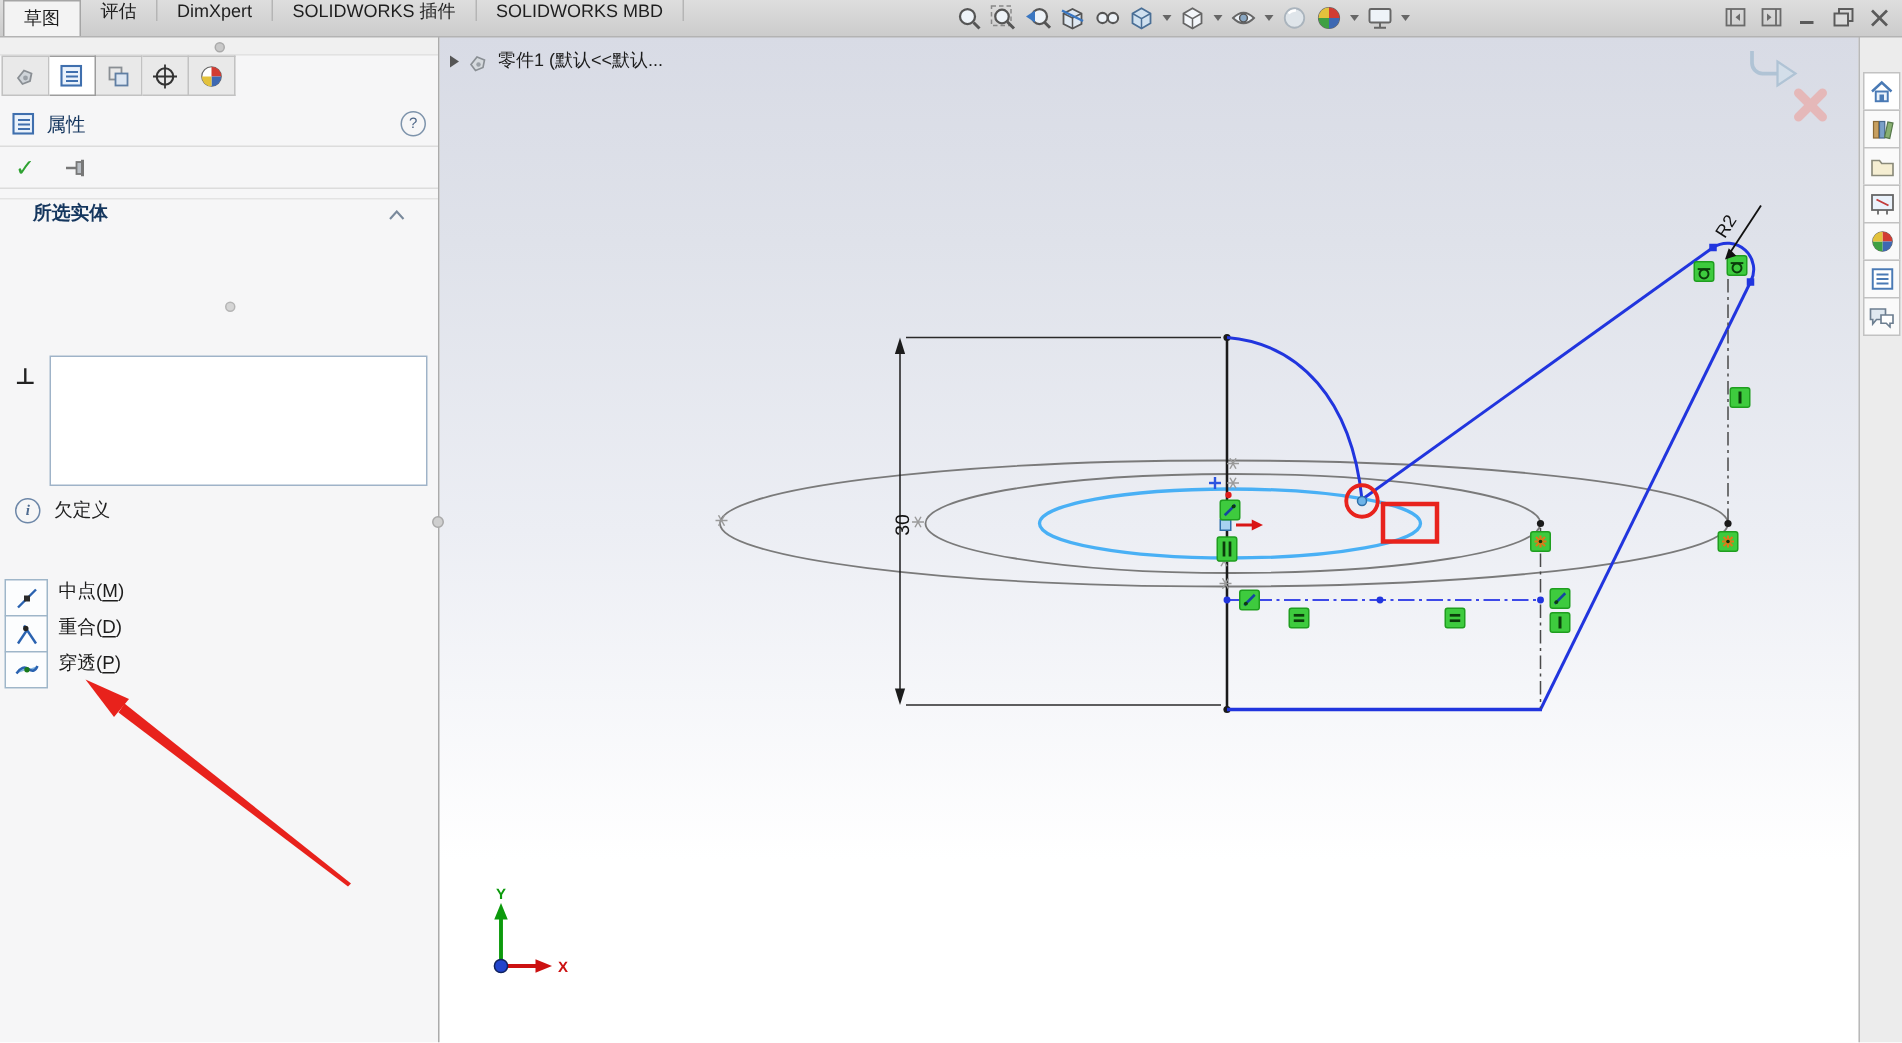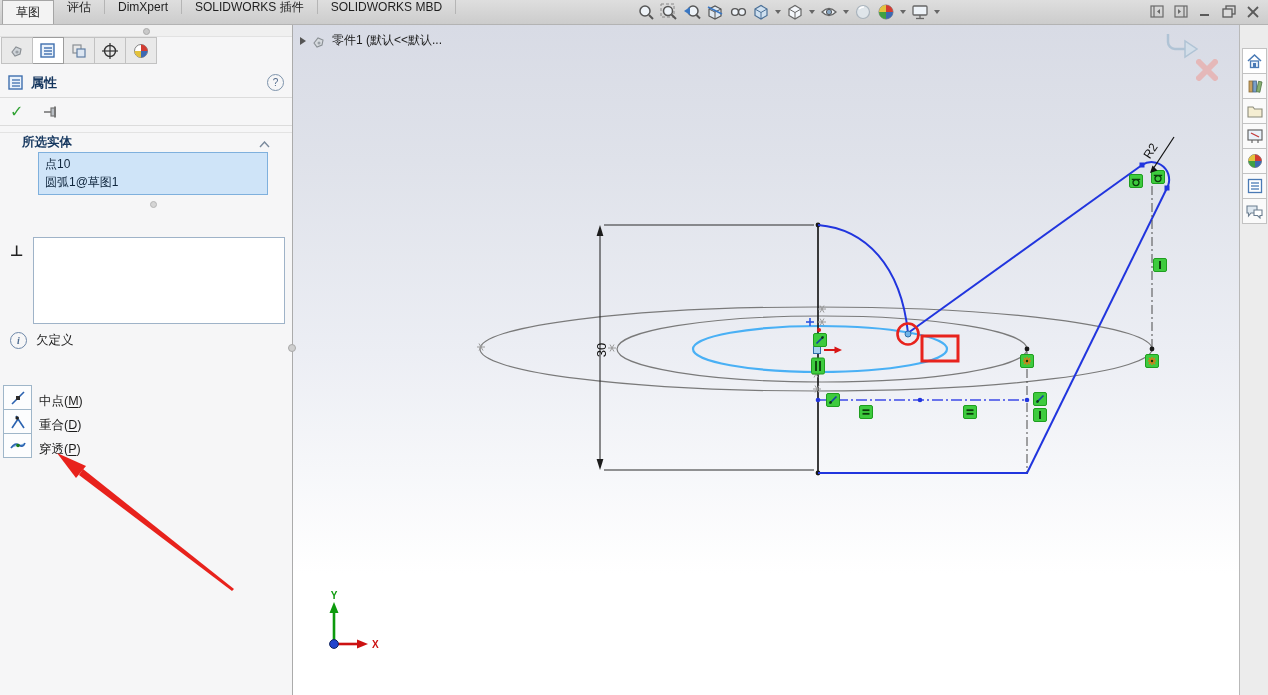--- a/index.html
+++ b/index.html
@@ -25,40 +25,40 @@
   .grip{position:absolute;left:0;top:0;width:292px;height:12px;background:#f0f0f0;border-bottom:1px solid #e2e2e2}
   .grip .dot{position:absolute;left:143px;top:4px;width:5px;height:5px;border-radius:50%;
              background:#c9c9c9;border:1px solid #aaa}
   .pm-tabs{position:absolute;left:1px;top:13px;display:flex}
   .pm-tab{width:30px;height:25px;background:#e9e9e9;border:1px solid #c2c2c2;border-left:none;
           display:flex;align-items:center;justify-content:center}
   .pm-tab:first-child{border-left:1px solid #c2c2c2}
   .pm-tab.active{background:#ffffff;border-color:#9d9d9d}
   .pm-header{position:absolute;left:0;top:44px;width:292px;height:30px;display:flex;align-items:center;
              padding:0 8px;box-sizing:border-box;border-bottom:1px solid #dcdcdc}
-  .pm-title{font-size:13px;font-weight:bold;color:#15365e;margin-left:7px}
+  .pm-title{font-size:13px;font-weight:normal;color:#15365e;margin-left:7px}
   .help{margin-left:auto;width:15px;height:15px;border:1px solid #7d93ab;border-radius:50%;
         color:#51698a;font-size:10px;display:flex;align-items:center;justify-content:center}
   .pm-actions{position:absolute;left:0;top:74px;width:292px;height:28px;display:flex;align-items:center;
               padding:0 10px;box-sizing:border-box;border-bottom:1px solid #dcdcdc;gap:20px}
   .okmark{color:#2fa232;font-size:16px;font-weight:bold}
   .sec-head{position:absolute;left:0;width:292px;display:flex;align-items:center;
             padding:0 22px;box-sizing:border-box;border-top:1px solid #e3e3e3}
   .sec-title{font-size:12.5px;font-weight:bold;color:#14365e}
   .chev{margin-left:auto}
   .selbox{position:absolute;left:38px;top:128px;width:230px;height:43px;background:#cfe4f8;
           border:1px solid #7fb0dd;font-size:12px;color:#10263d;padding:2px 6px;box-sizing:border-box;line-height:18px}
   .szdot{position:absolute;left:150px;top:177px;width:5px;height:5px;border-radius:50%;background:#d5d5d5;border:1px solid #b5b5b5}
   .perp{position:absolute;left:10px;top:218px;font-size:15px;font-weight:bold;color:#222}
   .relbox{position:absolute;left:33px;top:213px;width:250px;height:85px;background:#fff;border:1px solid #9fb3c8}
   .status-row{position:absolute;left:10px;top:308px;display:flex;align-items:center;gap:9px}
   .info-ic{width:15px;height:15px;border:1px solid #6d87a8;border-radius:50%;color:#4e6b90;
            font-size:10px;font-style:italic;font-weight:bold;display:flex;align-items:center;justify-content:center;font-family:"Liberation Serif",serif}
   .status-label{font-size:12.5px;color:#222}
-  .rel-row{position:absolute;left:3px;display:flex;align-items:flex-end;height:24px}
+  .rel-row{position:absolute;left:3px;display:flex;align-items:flex-start;height:24px}
   .rel-ic{width:27px;height:23px;background:#fcfdfe;border:1px solid #9fb6c9;display:flex;
           align-items:center;justify-content:center}
   .rel-label{font-size:12.5px;color:#1c1c1c;margin-left:7px}
   .rel-label u{text-underline-offset:2px}
   .splitter-dot{position:absolute;left:288px;top:344px;width:6px;height:6px;border-radius:50%;
                 background:#cfcfcf;border:1px solid #a9a9a9;z-index:25}
   
   .canvas{position:absolute;left:293px;top:24px;width:947px;height:549px;
           background:linear-gradient(180deg,#d8dbe5 0%,#dfe2ea 25%,#eceef4 60%,#ffffff 100%);z-index:10}
   .crumb{position:absolute;left:7px;top:8px;display:flex;align-items:center;gap:5px;font-size:12px;color:#1c1c1c}
@@ -266,24 +266,20 @@
         <rect x="8" y="3" width="4" height="8" fill="#b9bec4" stroke="#777" stroke-width="1.2"></rect>
         <line x1="12" y1="1.5" x2="12" y2="12.5" stroke="#777" stroke-width="2"></line>
       </svg>
   </div>
 
   <div class="sec-head" style="top:108px;height:20px">
     <span class="sec-title">所选实体</span>
     <span class="chev"><svg width="11" height="7">
           <polyline points="1,6 5.5,1 10,6" fill="none" stroke="#7a8a9c" stroke-width="1.4"></polyline>
         </svg></span>
-  </div>
-  <div class="selbox">
-    <div>点10</div>
-    <div>圆弧1@草图1</div>
   </div>
   <div class="szdot"></div>
 
   <span class="perp">⊥</span>
   <div class="relbox"></div>
 
   <div class="status-row">
     <span class="info-ic">i</span>
     <span class="status-label">欠定义</span>
   </div>

